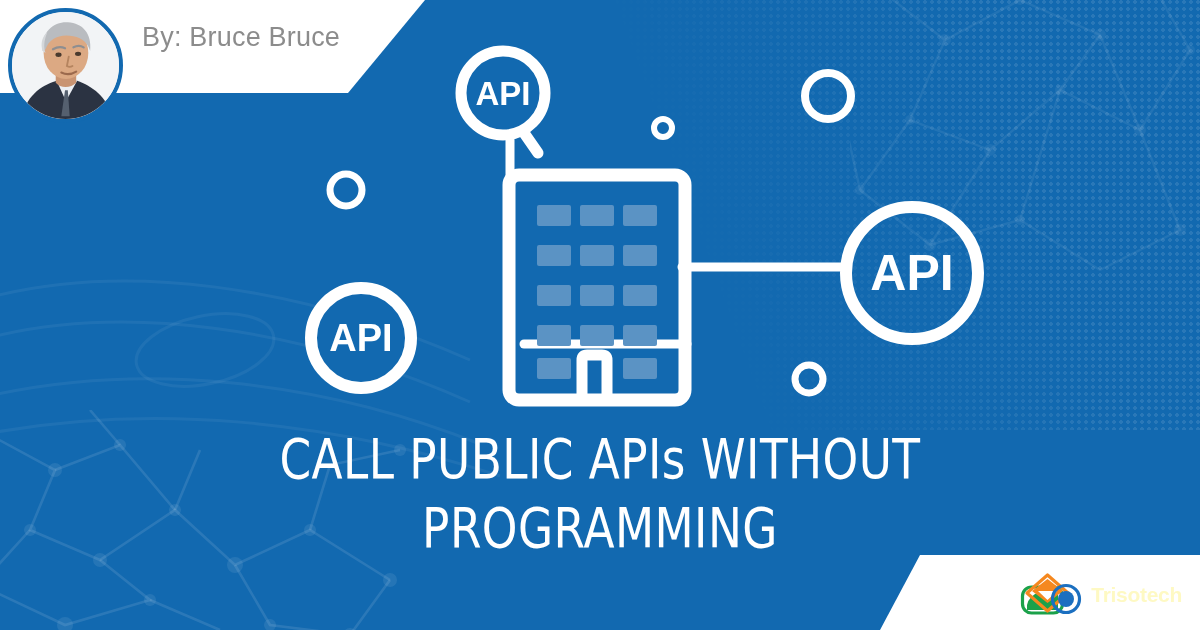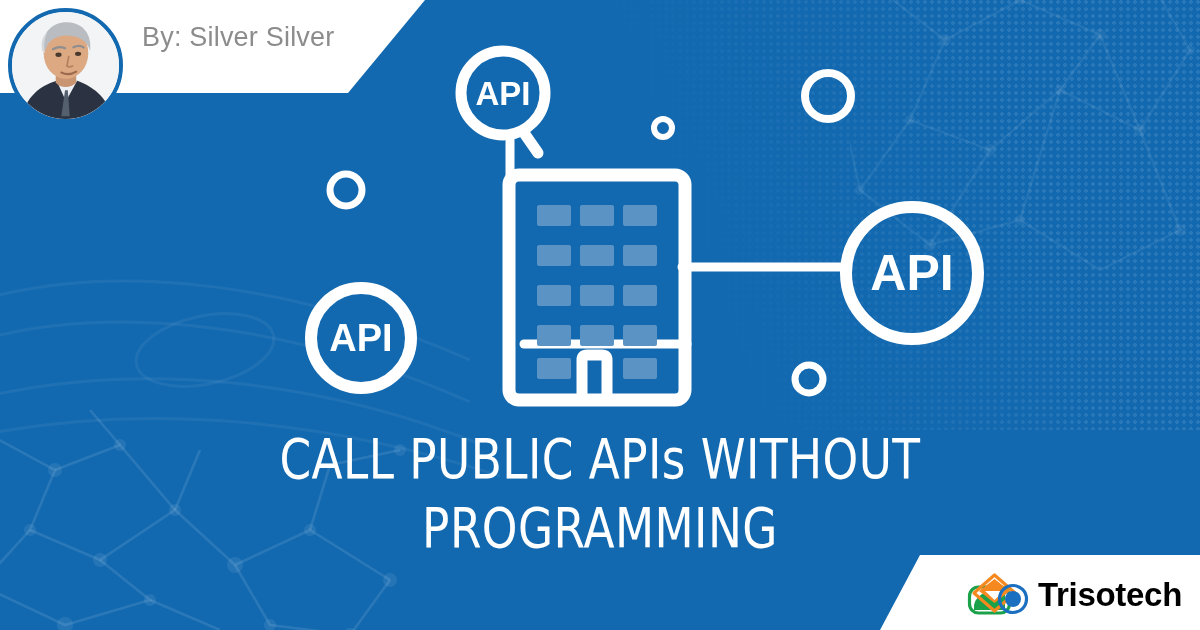--- a/index.html
+++ b/index.html
@@ -128,23 +128,23 @@
   .logo-wrap {
     position: absolute;
     right: 18px;
     bottom: 14px;
     display: flex;
     align-items: center;
     gap: 9px;
   }
   .logo-mark { width: 62px; height: 44px; display: block; }
   .logo-word {
-    font-size: 33px;
+    font-size: 21px;
     font-weight: bold;
-    color: #000000;
+    color: #fef9c3;
     letter-spacing: -.3px;
     line-height: 1;
   }
 </style>
 </head>
 <body>
 
 <div id="banner">
 
   <div class="bg-base"></div>
@@ -210,21 +210,21 @@
       <circle cx="95" cy="215" r="8"></circle>
         <circle cx="180" cy="190" r="6"></circle>
       <circle cx="380" cy="225" r="7"></circle>
         <circle cx="430" cy="40" r="6"></circle>
       <circle cx="420" cy="170" r="7"></circle>
         <circle cx="300" cy="215" r="6"></circle>
     </g>
   </svg>
 
   <div class="byline-band"></div>
-  <div class="byline-text">By: Silver Silver</div>
+  <div class="byline-text">By: Bruce Bruce</div>
 
   <div class="avatar">
     <svg viewBox="0 0 115 115">
       <rect width="115" height="115" fill="#f2f4f6"></rect>
 
       <path d="M10 115 C 16 86, 36 78, 48 74 L70 74 C 86 80, 102 90, 108 115 Z" fill="#2b3342"></path>
 
       <path d="M48 74 L58 96 L70 74 L62 70 L54 70 Z" fill="#eceff3"></path>
 
       <path d="M57 84 L53 112 L62 112 L60 84 Z" fill="#55606f"></path>

